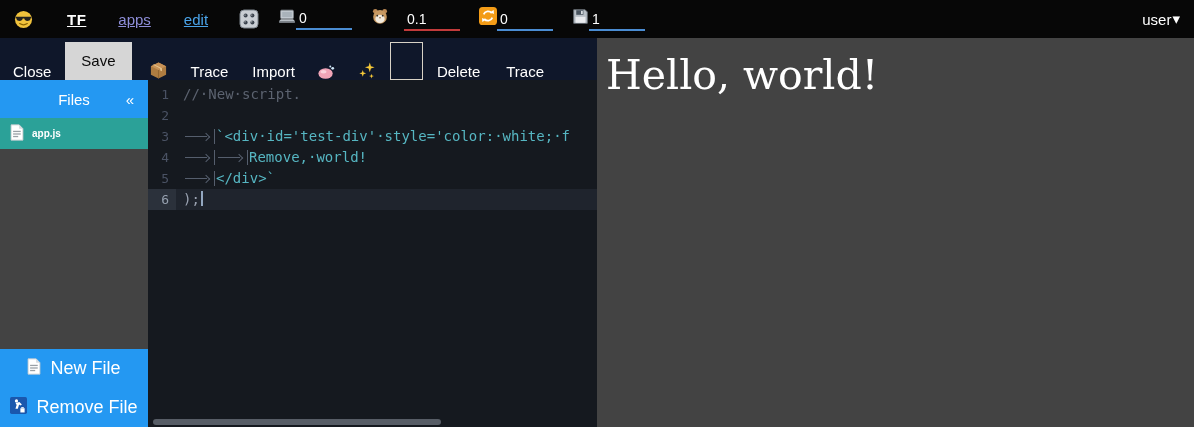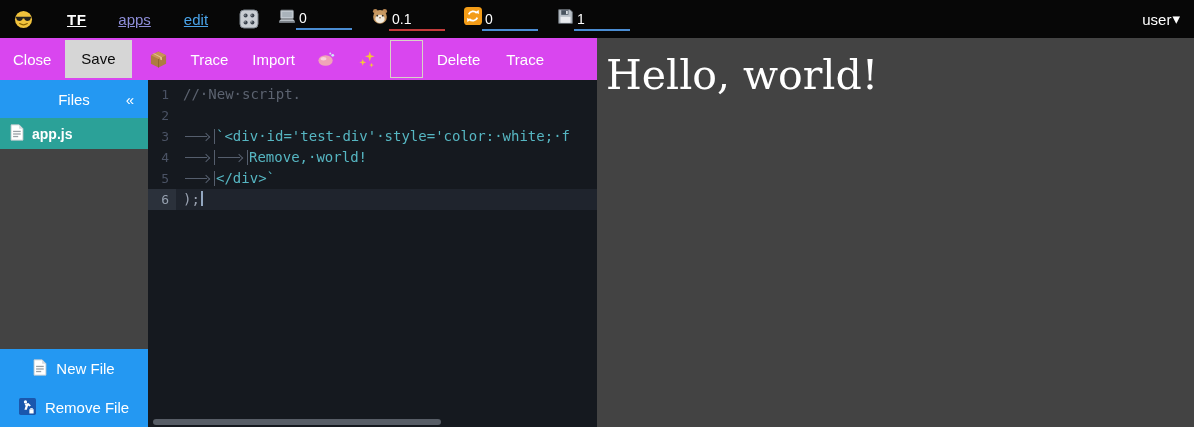--- a/index.html
+++ b/index.html
@@ -14,28 +14,28 @@
   .tb-link { text-decoration:underline; cursor:pointer;text-align:right; }
   .link-tf   { color:#ffffff; margin-left:34px; font-weight:bold; letter-spacing:.5px;}
   .link-apps { color:#8e8ed9; margin-left:32px; }
   .link-edit { color:#4aa3e8; margin-left:33px; }
   .dice { margin-left:31px; display:flex; align-items:center; cursor:pointer; }
   .stat { display:flex; align-items:flex-end; margin-left:19px; }
   .stat:first-of-type { margin-left:34px; }
   .stat svg { margin-bottom:3px; }
   .stat-value { display:inline-block; min-width:56px; color:#fff; font-size:14px;
                 padding:0 2px 2px 3px; border-bottom:2px solid #4a8cd2; }
-  .stat-value.red { border-bottom-color:#c23b3b; }
+  .stat-value.red { border-bottom-color:#c23b3b;margin-left:15px; }
   .user-menu { margin-left:auto; margin-right:14px; cursor:pointer; display:flex; align-items:flex-end; gap:1px;}
 
   
   .app-left { position:absolute; top:38px; left:0; width:597px; height:389px;
               display:flex; flex-direction:column; }
 
-  .toolbar { height:42px; background:#d946ef; display:flex; align-items:center; flex:0 0 42px; }
+  .toolbar { height:42px; background:#0f172a; display:flex; align-items:flex-end; flex:0 0 42px; }
   .tb-btn { color:#fff; font-size:15px; padding:0 6px; cursor:pointer; }
   .tb-btn.close  { margin-left:7px; }
   .tb-btn.save   { background:#d6d6d6; color:#0a0a0a; height:38px; line-height:38px;
                    padding:0 16px; margin-left:8px; }
   .tb-icon { margin-left:17px; cursor:pointer; display:flex; align-items:center; }
   .tb-btn.export { margin-left:17px; }
   .tb-btn.import { margin-left:12px; }
   .tb-icon.soap  { margin-left:16px; }
   .tb-icon.sparkles { margin-left:22px; }
   .empty-btn { width:33px; height:38px; border:1px solid #d8d2c6; margin-left:13px; cursor:pointer; }
@@ -44,25 +44,25 @@
 
   .workspace { flex:1; display:flex; min-height:0;justify-content:flex-end; }
 
   
   .sidebar { width:148px; flex:0 0 148px; display:flex; flex-direction:column; background:#434343; }
   .files-header { height:38px; flex:0 0 38px; background:#2498f2; color:#fff; font-size:15px;
                   display:flex; align-items:center; justify-content:center; position:relative; }
   .collapse { position:absolute; right:14px; top:50%; transform:translateY(-50%);
               font-size:15px; cursor:pointer; }
   .file-item { height:31px; flex:0 0 31px; background:#2ba198; color:#fff; font-weight:bold;
-               font-size:14px; display:flex; align-items:center; padding-left:10px; gap:8px; cursor:pointer; }
+               font-size:10px; display:flex; align-items:center; padding-left:10px; gap:8px; cursor:pointer; }
   .file-list-spacer { flex:1; background:#434343; }
   .sidebar-actions { flex:0 0 78px; background:#2498f2; display:flex; flex-direction:column; }
   .sb-action { height:39px; display:flex; align-items:center; justify-content:center; gap:9px;
-               color:#fff; font-size:15px; cursor:pointer; }
+               color:#fff; font-size:18px; cursor:pointer; }
 
   
   .editor { flex:1; background:#15191f; position:relative; overflow:hidden; padding-top:4px; }
   .code-line { display:flex; height:21px; line-height:21px;
                font-family:"DejaVu Sans Mono", monospace; font-size:14px; white-space:pre; }
   .gutter-cell { flex:0 0 28px; width:28px; text-align:right; padding-right:7px;
                  color:#4a5264; font-size:13px; }
   .line-text { padding-left:7px; }
   .code-line.active { background:#1f242d; }
   .code-line.active .gutter-cell { background:#2b313b; color:#96a0af; }

